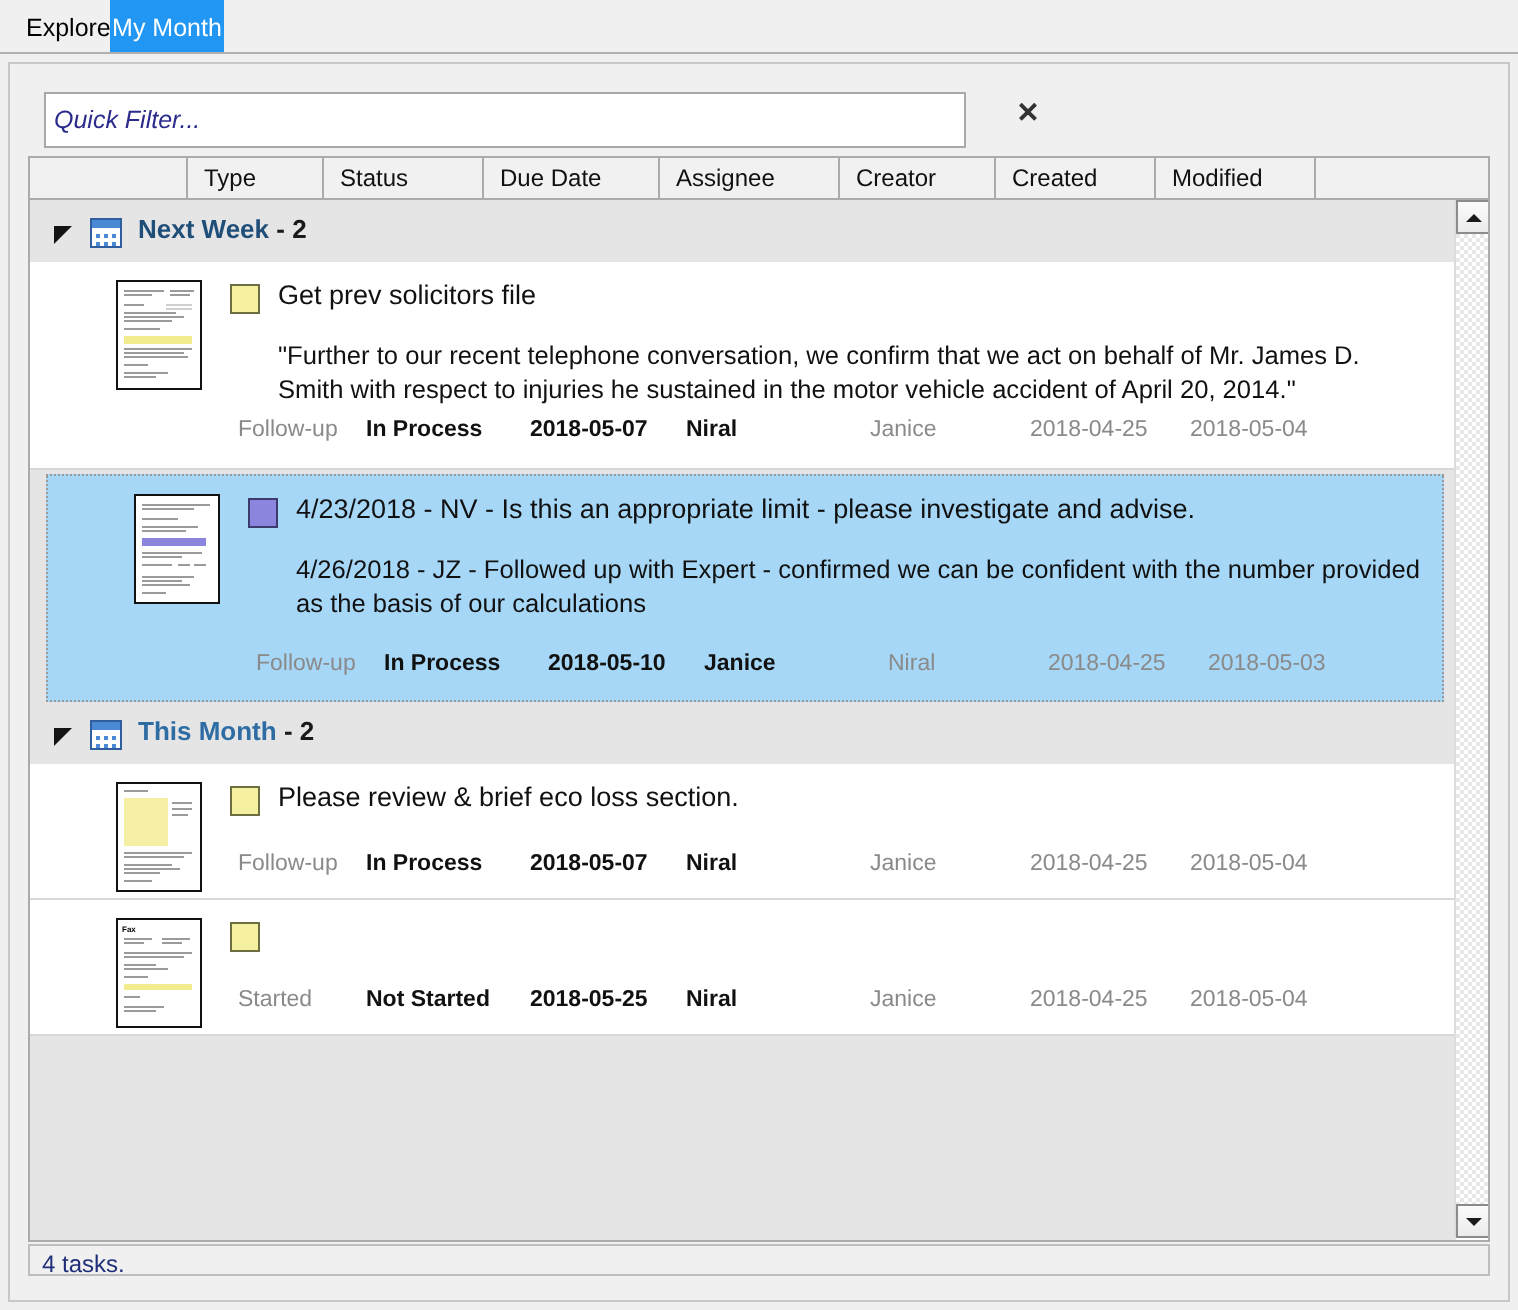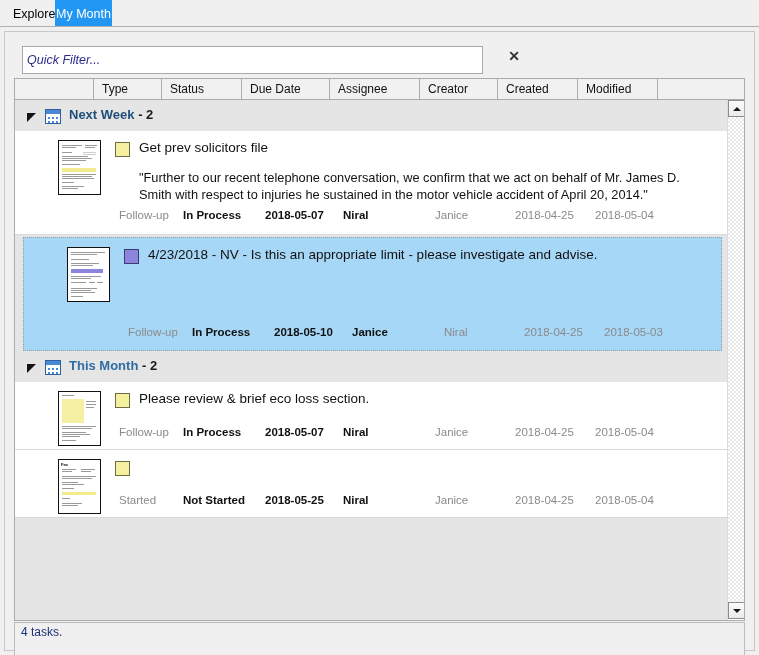--- a/index.html
+++ b/index.html
@@ -204,21 +204,21 @@
     border-left:4px solid transparent;border-right:4px solid transparent;
     border-bottom:4px solid #1a1a1a;
   }
   .sbtn.down .ar{
     border-left:4px solid transparent;border-right:4px solid transparent;
     border-top:4px solid #1a1a1a;
   }
 
   
   .statusbar{
-    position:absolute;left:9px;top:590px;width:731px;height:34px;
+    position:absolute;left:9px;top:590px;width:731px;height:16px;
     background:#f0f0f0;border:1px solid #bdbdbd;
     box-sizing:border-box;
     font-size:12px;color:#1f2f7a;
     line-height:19px;padding-left:6px;
     cursor:default;
   }
 </style>
 </head>
 <body>
 
@@ -321,20 +321,21 @@
               <span class="ln" style="left:12px;top:34px;width:6px;background:#9a9a9a"></span>
               <span class="ln" style="left:21px;top:34px;width:6px;background:#9a9a9a"></span>
               <span class="ln" style="left:29px;top:34px;width:6px;background:#9a9a9a"></span>
               <span class="ln" style="left:3px;top:40px;width:26px;background:#9a9a9a"></span>
               <span class="ln" style="left:3px;top:42px;width:20px;background:#9a9a9a"></span>
               <span class="ln" style="left:3px;top:44px;width:24px;background:#9a9a9a"></span>
               <span class="ln" style="left:3px;top:48px;width:12px;background:#9a9a9a"></span>
             </div>
             <span class="swatch" style="background: rgb(139, 133, 221); border-color: rgb(59, 59, 110);"></span>
             <div class="title">4/23/2018 - NV - Is this an appropriate limit - please investigate and advise.</div>
+            <div class="body" style="top: 38px;">4/26/2018 - JZ - Followed up with Expert - confirmed we can be confident with the number provided as the basis of our calculations</div>
             <div class="meta" style="top: 88px;">
               <span class="m-type">Follow-up</span>
               <span class="m-status">In Process</span>
               <span class="m-due">2018-05-10</span>
               <span class="m-assignee">Janice</span>
               <span class="m-creator">Niral</span>
               <span class="m-created">2018-04-25</span>
               <span class="m-modified">2018-05-03</span>
             </div>
           </div>

